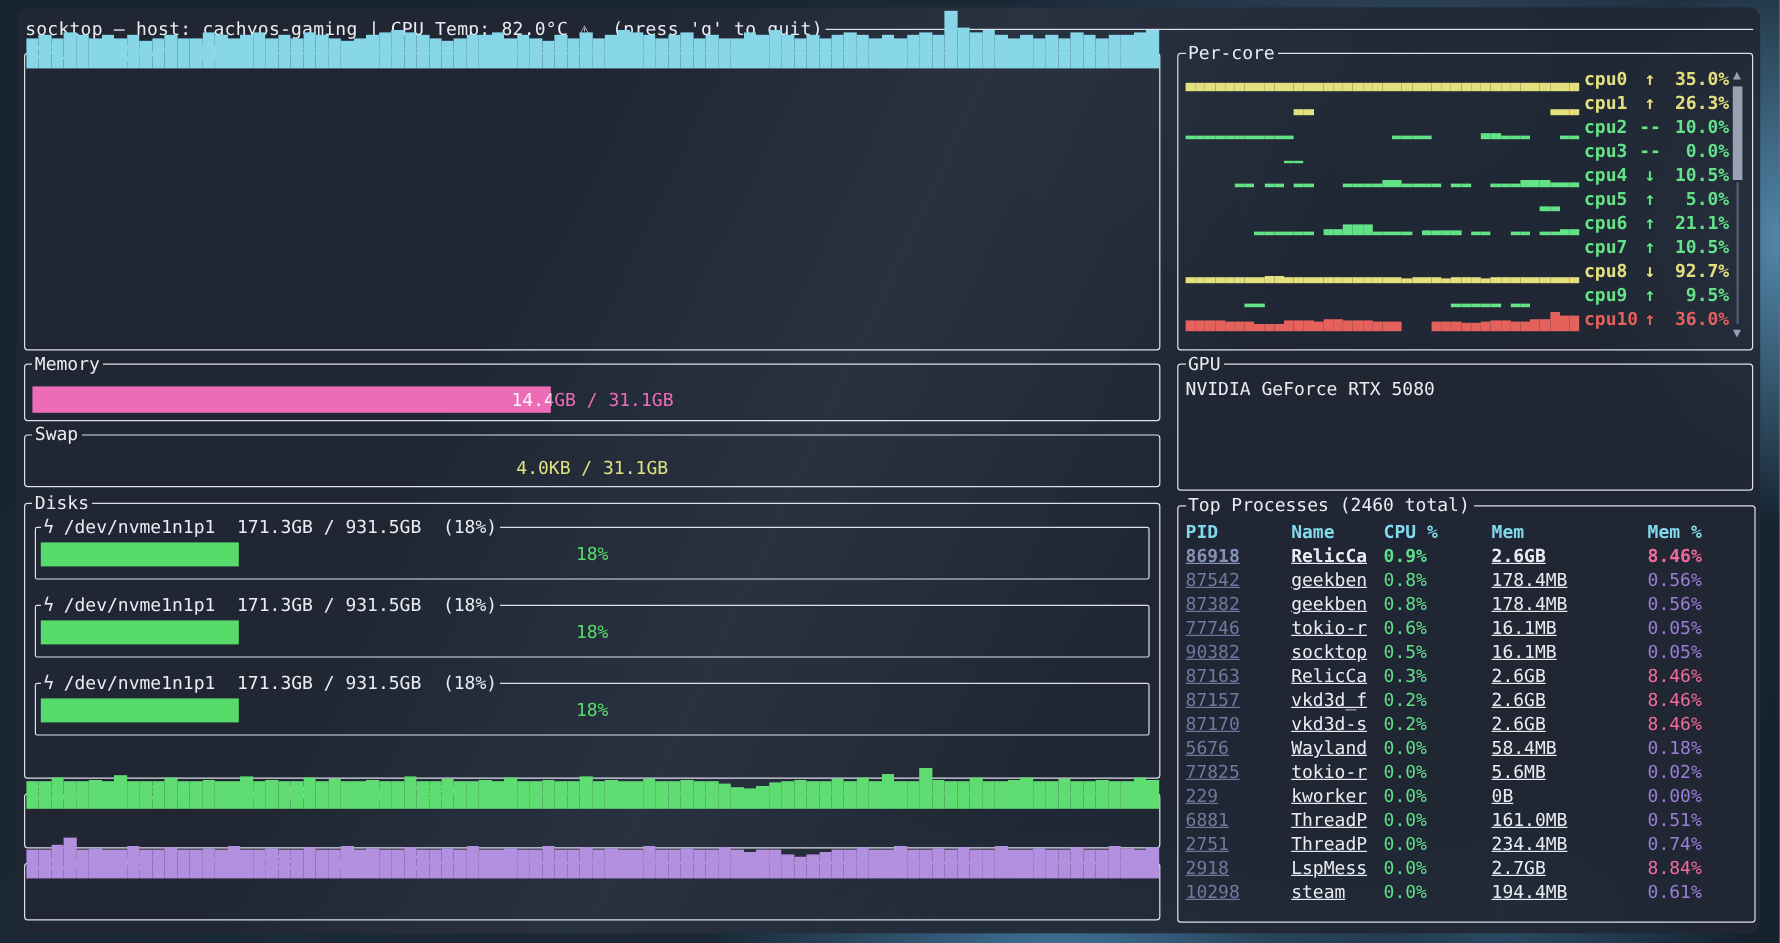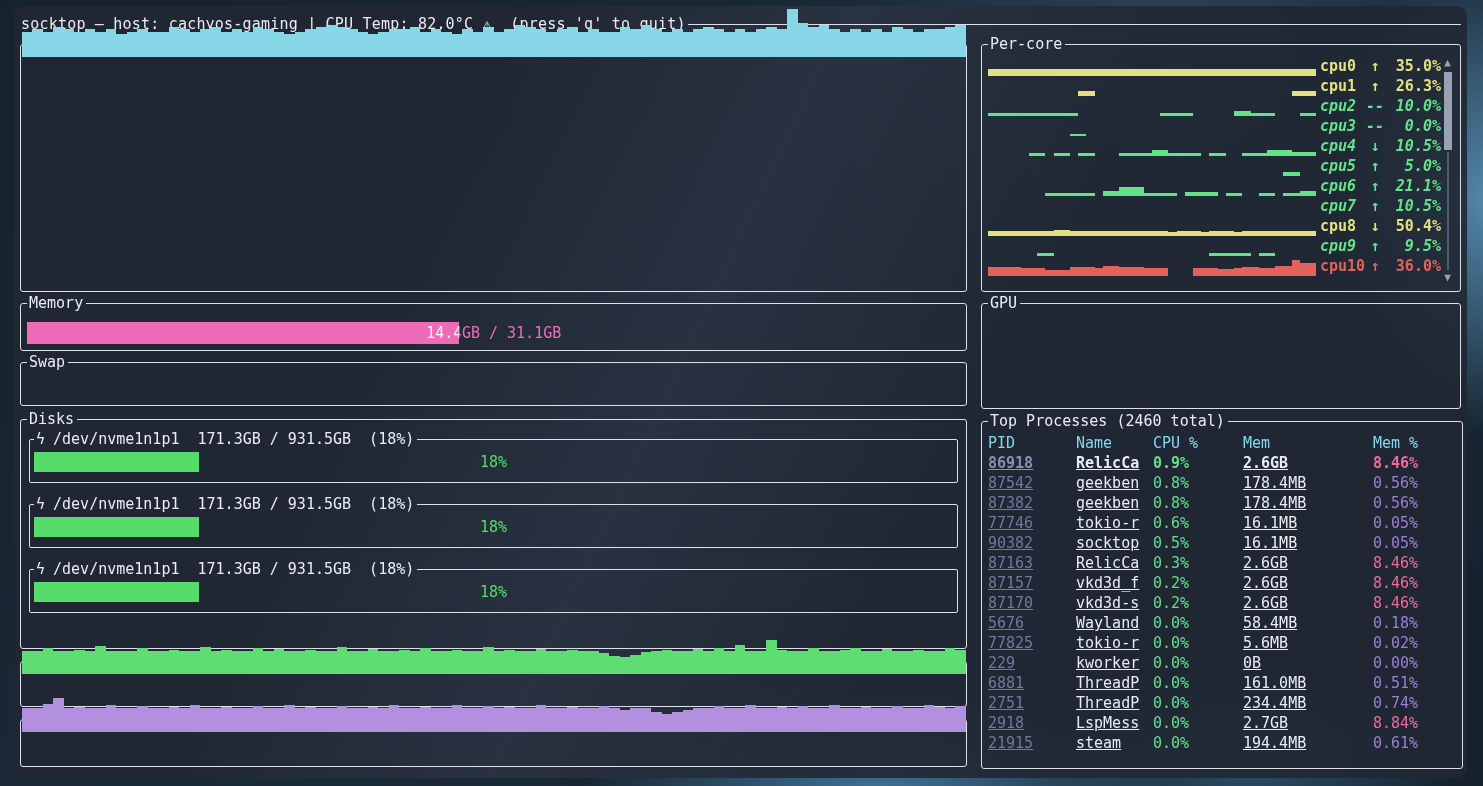--- a/index.html
+++ b/index.html
@@ -73,40 +73,40 @@
   
   .fs-percore{ height:256px; margin-bottom:3px; }
   .percore-body{ display:flex; height:228px; margin-top:2px; }
   .core-rows{ flex:1; display:flex; flex-direction:column; }
   .core-row{ height:20px; display:flex; align-items:flex-end; font-weight:bold; }
   .core-spark{ flex:1; height:19px; margin-right:4px; }
   .core-name{ width:45px; white-space:pre; line-height:19px; }
   .core-arrow{ width:20px; text-align:center; line-height:19px; }
   .core-value{ width:56px; text-align:right; white-space:pre; line-height:19px; }
   .c-yellow{ color:var(--yellow); }
-  .c-green{ color:var(--green);font-style:italic; }
+  .c-green{ color:var(--green); }
   .c-red{ color:var(--red); }
   .scrollbar{ width:13px; display:flex; flex-direction:column; align-items:center; padding-top:1px; }
   .sb-arrow{ color:#97a0b2; font-size:11px; line-height:12px; }
   .sb-thumb{ width:8px; height:78px; background:#99a1b2; margin-top:3px; }
   .sb-track{ flex:1; width:2px; background:rgba(150,160,175,.40); margin:2px 0; }
   
   .fs-gpu{ height:114px; margin-bottom:4px; }
   .gpu-name{ line-height:20px; margin-top:1px; }
   .gpu-row{ display:flex; align-items:center; margin-top:4px; }
   .gbar{ width:227px; height:17px; position:relative; }
   .gbar .fill{ position:absolute; left:0; top:0; bottom:0; }
   .util-fill{ background:var(--disk-green); }
   .vram-fill{ background:var(--vram-pink); }
   .gpu-lbl{ margin-left:26px; white-space:pre; }
   
   .fs-procs{ height:356px; }
   .ptable{ margin-top:2px; }
   .prow, .phead{ display:grid; grid-template-columns:88px 77px 90px 130px 83px; height:20px; align-items:center; white-space:pre; }
-  .phead{ color:var(--cyan); font-weight:normal; }
+  .phead{ color:var(--cyan); font-weight:bold; }
   .c-pid{ color:var(--pid);text-decoration:underline; }
   .c-cpu{ color:#5fe08a; }
   .c-name,.c-mem{ color:var(--fg);text-decoration:underline; }
   .m-hi{ color:var(--memp-hi); }
   .m-lo{ color:var(--memp-lo); }
   .hl{ font-weight:bold; }
   .hl .c-pid{ color:#8591b5; }
 </style>
 </head>
 <body>
@@ -223,20 +223,24 @@
           <div class="fill mem-fill" style="width: 46.3%;"></div>
           <div class="lbl mem-lbl-under">14.4GB / 31.1GB</div>
           <div class="clip" style="width: 46.3%;">
             <div class="lbl mem-lbl-over w-mem">14.4GB / 31.1GB</div>
           </div>
         </div>
       </fieldset>
 
       <fieldset class="fs fs-swap">
         <legend class="legend">Swap</legend>
+        <div class="gauge swap-gauge">
+          <div class="fill mem-fill" style="width: 0%;"></div>
+          <div class="lbl swap-lbl">4.0KB / 31.1GB</div>
+        </div>
       </fieldset>
 
       <fieldset class="fs fs-disks">
         <legend class="legend">Disks</legend>
         <div>
 
         <fieldset class="disk-item">
               <legend class="legend"><span class="disk-icon">ϟ</span><span>/dev/nvme1n1p1  171.3GB / 931.5GB  (18%)</span></legend>
               <div class="gauge disk-gauge">
                 <div class="fill disk-fill" style="width: 18%;"></div>
@@ -875,21 +879,21 @@
                   <i style="height: 25%;"></i>
                   <i style="height: 24%;"></i>
                   <i style="height: 25%;"></i>
                   <i style="height: 26%;"></i>
                   <i style="height: 25%;"></i>
                   <i style="height: 25%;"></i>
                   <i style="height: 25%;"></i>
                 </div>
                 <span class="core-name">cpu8</span>
                 <span class="core-arrow">↓</span>
-                <span class="core-value">50.4%</span>
+                <span class="core-value">92.7%</span>
               </div>
               <div class="core-row c-green">
                 <div class="spark core-spark">
                   <i style="height: 0px;"></i>
                   <i style="height: 0px;"></i>
                   <i style="height: 0px;"></i>
                   <i style="height: 0px;"></i>
                   <i style="height: 0px;"></i>
                   <i style="height: 0px;"></i>
                   <i style="height: 14%;"></i>
@@ -983,20 +987,21 @@
             <span class="sb-arrow">▲</span>
             <span class="sb-thumb"></span>
             <span class="sb-track"></span>
             <span class="sb-arrow">▼</span>
           </div>
         </div>
       </fieldset>
 
       <fieldset class="fs fs-gpu">
         <legend class="legend">GPU</legend>
+        <div class="gpu-name">NVIDIA GeForce RTX 5080</div>
       </fieldset>
 
       <fieldset class="fs fs-procs">
         <legend class="legend">Top Processes (2460 total)</legend>
         <div class="ptable">
           <div class="phead">
             <span>PID</span>
             <span>Name</span>
             <span>CPU %</span>
             <span>Mem</span>
@@ -1096,21 +1101,21 @@
                 <span class="c-memp m-lo">0.74%</span>
               </div>
               <div class="prow">
                 <span class="c-pid">2918</span>
                 <span class="c-name">LspMess</span>
                 <span class="c-cpu">0.0%</span>
                 <span class="c-mem">2.7GB</span>
                 <span class="c-memp m-hi">8.84%</span>
               </div>
               <div class="prow">
-                <span class="c-pid">21915</span>
+                <span class="c-pid">10298</span>
                 <span class="c-name">steam</span>
                 <span class="c-cpu">0.0%</span>
                 <span class="c-mem">194.4MB</span>
                 <span class="c-memp m-lo">0.61%</span>
               </div>
             </div>
         </div>
       </fieldset>
 
     </div>

